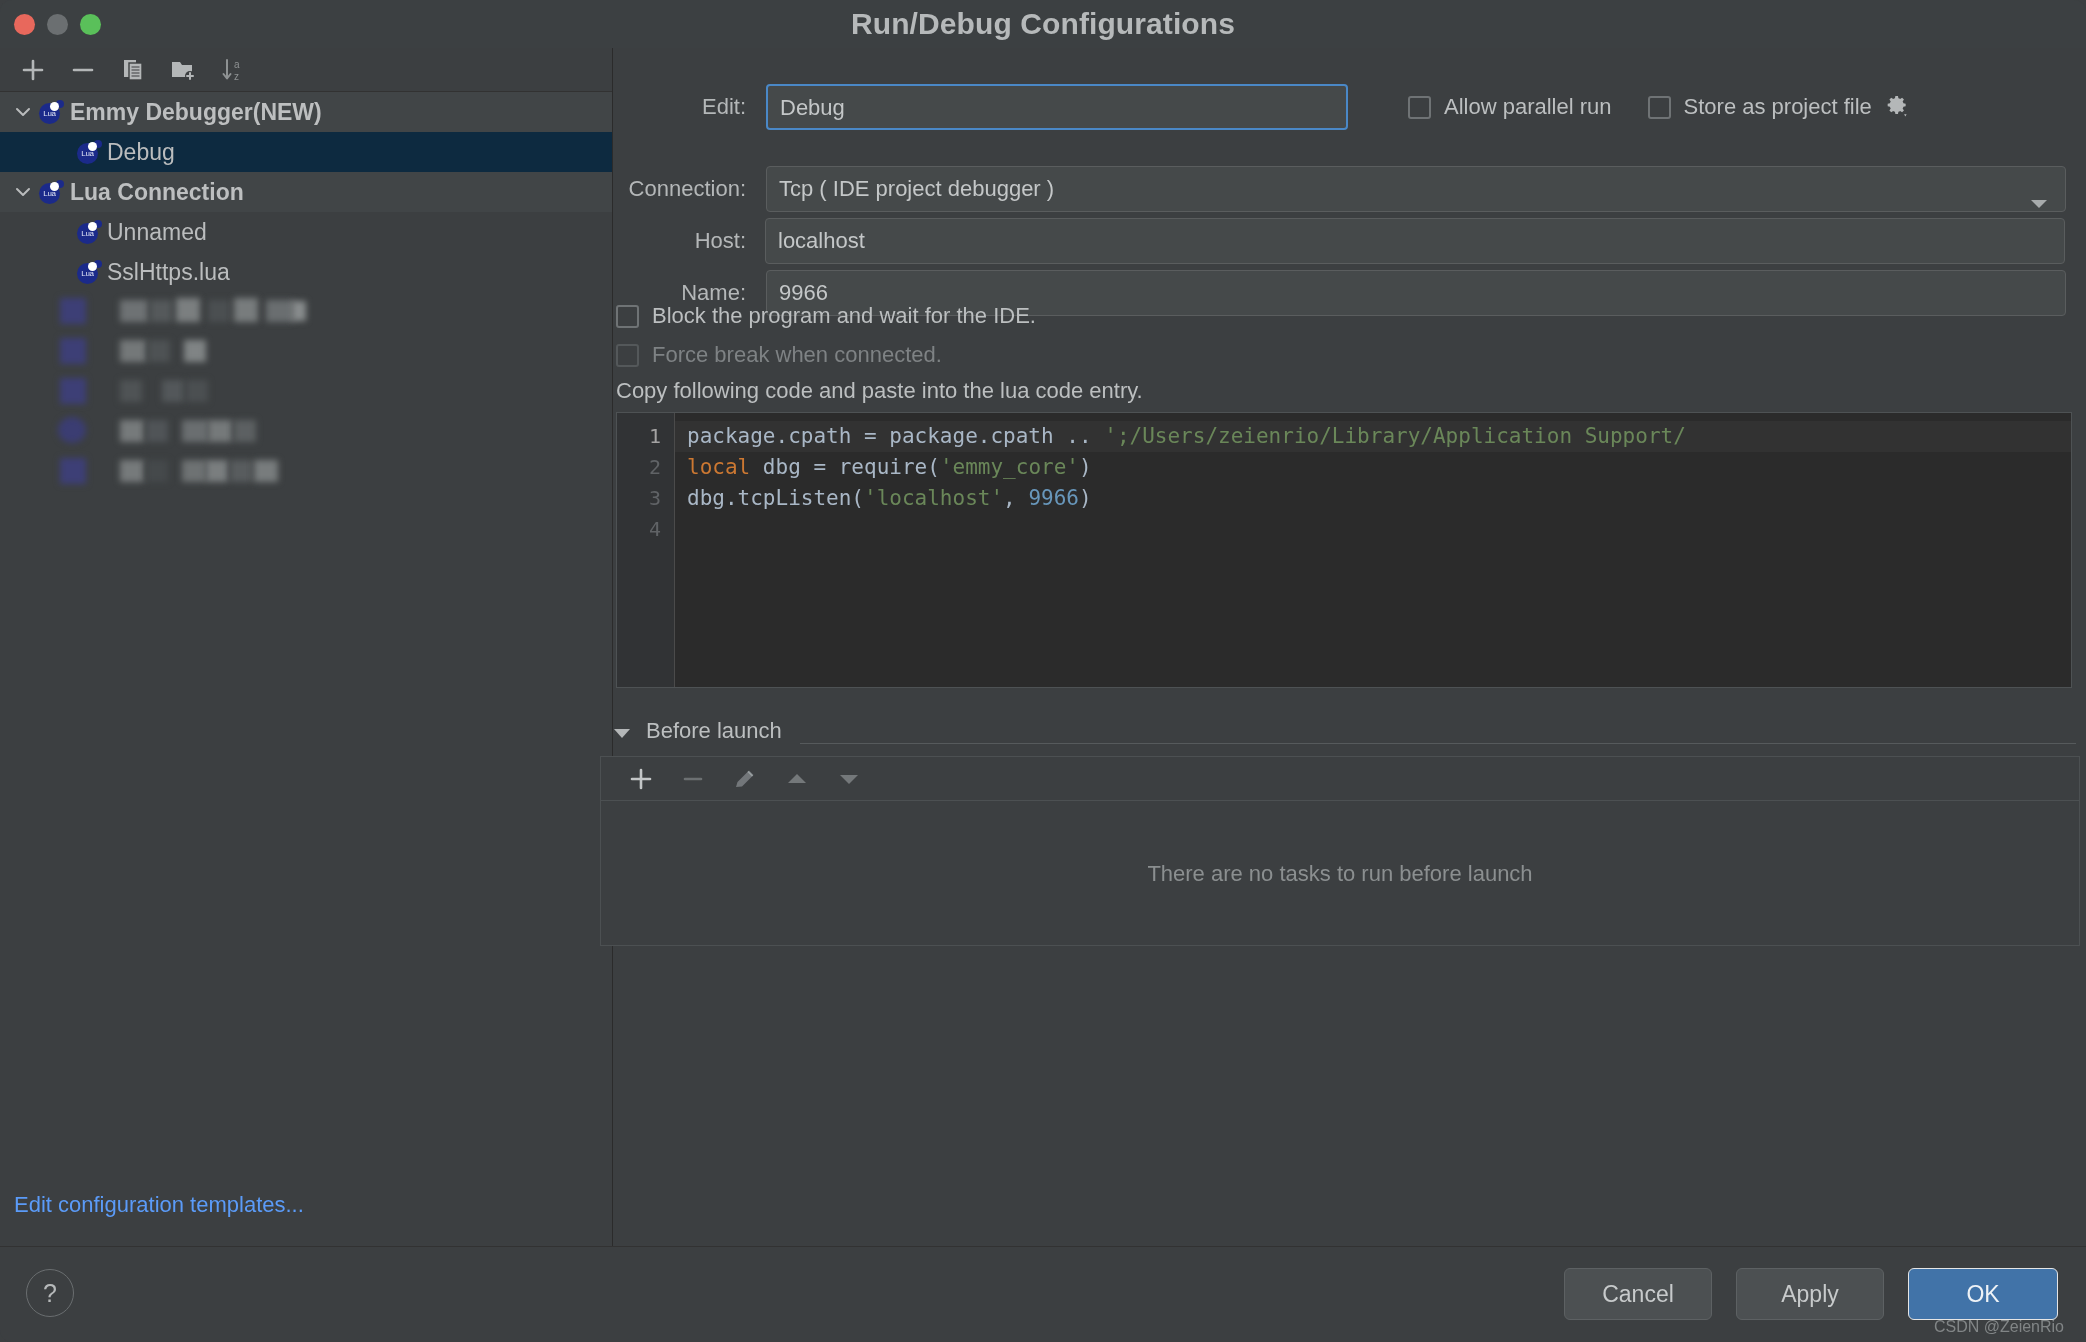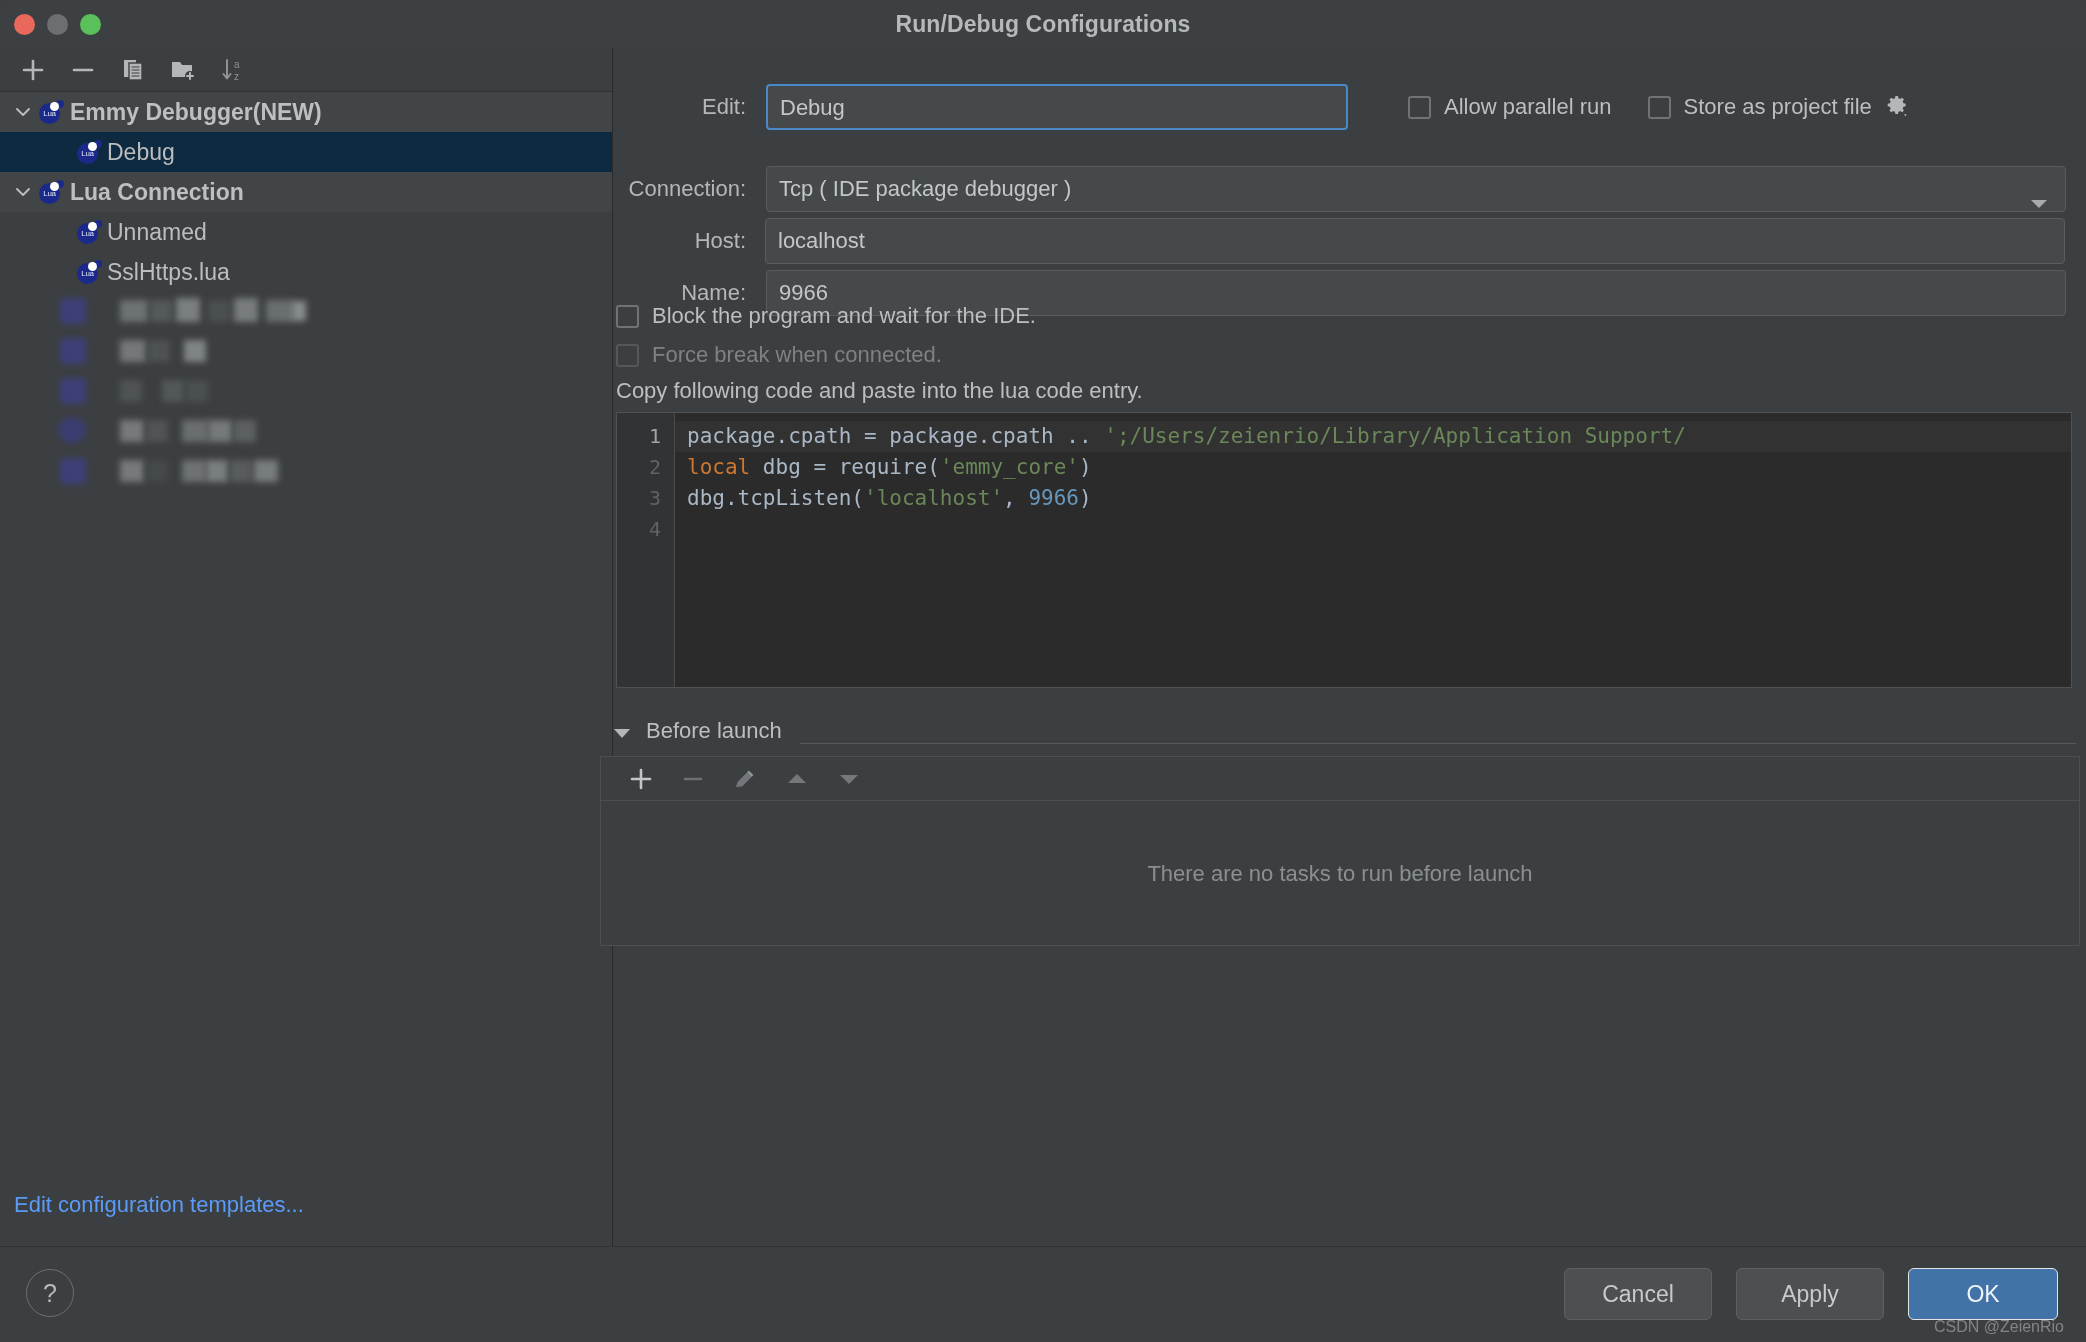--- a/index.html
+++ b/index.html
@@ -23,21 +23,21 @@
     background: #3c4042;
     display: flex; align-items: center;
   }
   .traffic { position: absolute; left: 14px; top: 14px; display: flex; gap: 12px; }
   .dot { width: 21px; height: 21px; border-radius: 50%; }
   .dot.red { background: #e8685c; }
   .dot.yellow { background: #6b6f71; }
   .dot.green { background: #5ac05a; }
   .title-text {
     width: 100%; text-align: center;
-    font-size: 23px; font-weight: bold; color: #b6b9ba;
+    font-size: 30px; font-weight: bold; color: #b6b9ba;
     letter-spacing: 0.1px;
   }
 
   
   .sidebar {
     position: absolute; left: 0; top: 48px; width: 613px; height: 1198px;
     background: #3c3f41;
     border-right: 1px solid #2b2b2b;
   }
   .side-toolbar {
@@ -405,21 +405,21 @@
             <path fill="#b4b7b8" d="M20 13.2v-2.4l-2.1-.4a6.2 6.2 0 00-.7-1.6l1.2-1.8-1.7-1.7-1.8 1.2a6.2 6.2 0 00-1.6-.7L12.9 3.7h-2.4l-.4 2.1a6.2 6.2 0 00-1.6.7L6.7 5.3 5 7l1.2 1.8a6.2 6.2 0 00-.7 1.6l-2.1.4v2.4l2.1.4c.16.57.4 1.1.7 1.6L5 17l1.7 1.7 1.8-1.2c.5.3 1.03.54 1.6.7l.4 2.1h2.4l.4-2.1c.57-.16 1.1-.4 1.6-.7l1.8 1.2 1.7-1.7-1.2-1.8c.3-.5.54-1.03.7-1.6z"></path>
             <path fill="#b4b7b8" d="M18.5 20.5l2.4 0 -1.2 2z"></path>
           </svg>
         </span>
       </div>
     </div>
 
     <div class="row" style="position:absolute; left:0; top:118px; width:1460px;">
       <div class="lbl" style="width:132px;">Connection:</div>
       <div class="field" style="margin-left:20px; width:1300px; position:relative; padding-right:48px;">
-        <span>Tcp ( IDE package debugger )</span>
+        <span>Tcp ( IDE project debugger )</span>
         <span style="position:absolute; right:16px; top:15px;">
           <svg width="20" height="14" viewBox="0 0 20 14">
               <path d="M2 3 L10 11 L18 3 Z" fill="#a7abac"></path>
             </svg>
         </span>
       </div>
     </div>
 
     <div class="row" style="position:absolute; left:0; top:170px; width:1460px;">
       <div class="lbl" style="width:132px;">Host:</div>

